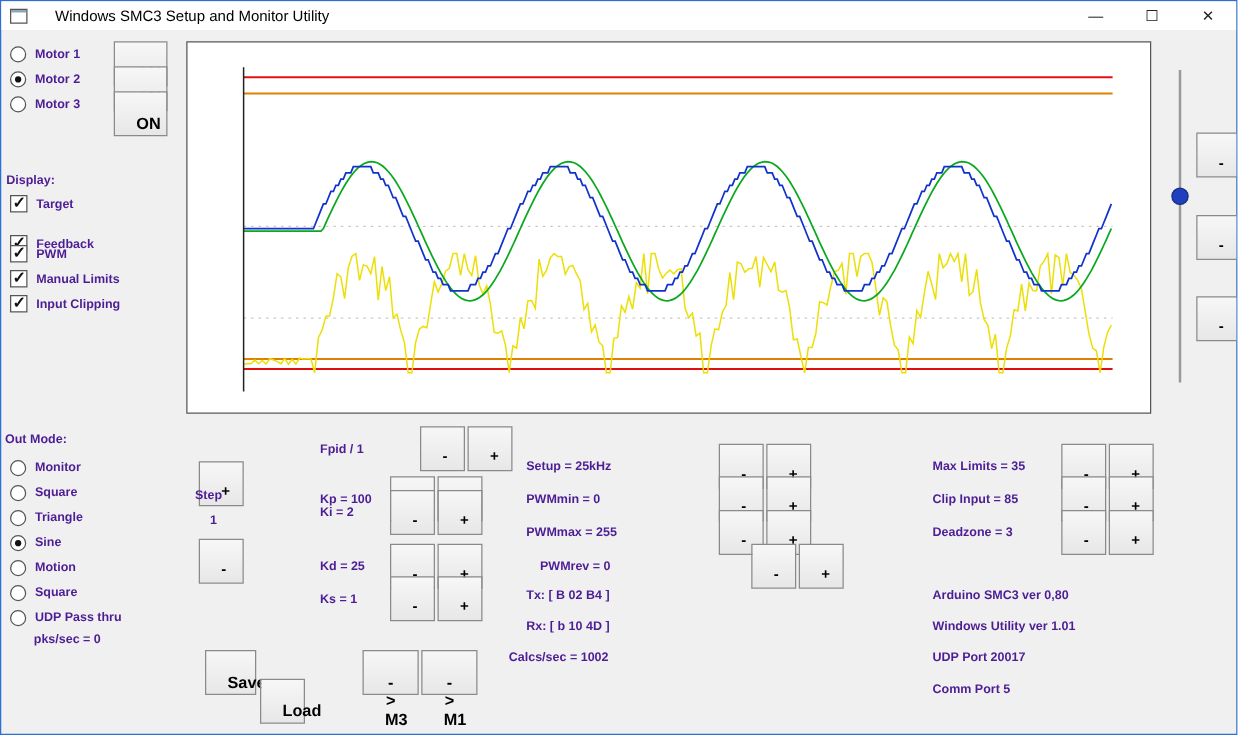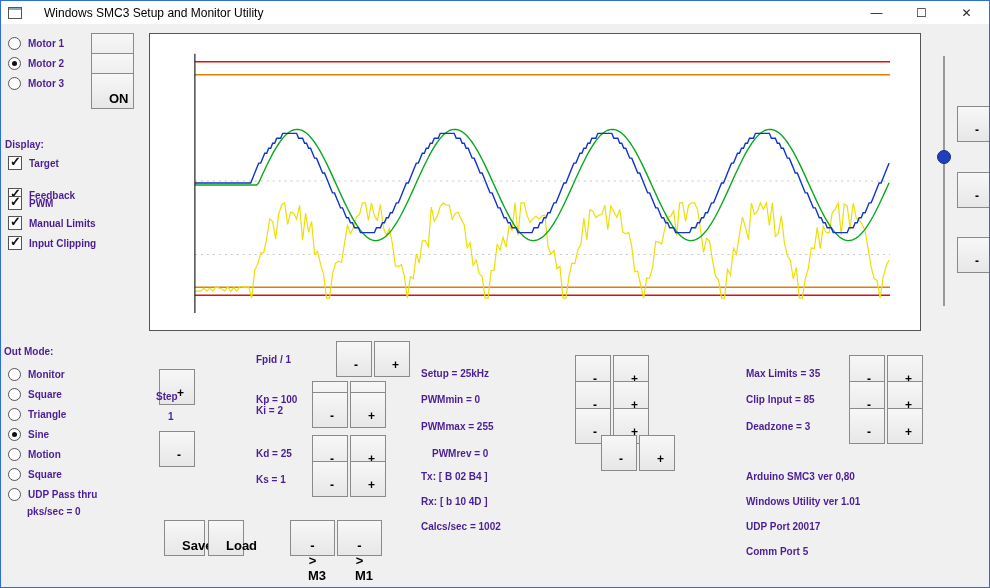--- a/index.html
+++ b/index.html
@@ -233,26 +233,26 @@
   <div class="param-row" style="left:745px;top:416px;width:177px">
     <span class="lbl">Deadzone = 3</span>
     <span class="spin-pair">
       <button class="btn spin">-</button>
       <button class="btn spin">+</button>
     </span>
   </div>
 
   <div class="lbl abs" style="left:420px;top:470px">Tx: [ B 02 B4 ]</div>
   <div class="lbl abs" style="left:420px;top:495px">Rx: [ b 10 4D ]</div>
-  <div class="lbl abs" style="left:420px;top:520px">Calcs/sec = 1002</div>
+  <div class="lbl abs" style="left:406px;top:520px">Calcs/sec = 1002</div>
 
   <div class="lbl abs" style="left:745px;top:470px">Arduino SMC3 ver 0,80</div>
   <div class="lbl abs" style="left:745px;top:495px">Windows Utility ver 1.01</div>
   <div class="lbl abs" style="left:745px;top:520px">UDP Port 20017</div>
   <div class="lbl abs" style="left:745px;top:545px">Comm Port 5</div>
 
   <button class="btn" style="left:163px;top:519px;width:41px;height:23px">Save</button>
-  <button class="btn" style="left:207px;top:519px;width:35px;height:23px">Load</button>
+  <button class="btn" style="left:207px;top:542px;width:35px;height:23px">Load</button>
   <button class="btn" style="left:289px;top:519px;width:45px;height:23px">-&gt; M3</button>
   <button class="btn" style="left:336px;top:519px;width:45px;height:23px">-&gt; M1</button>
 
 
 </div>
 
 </body></html>

